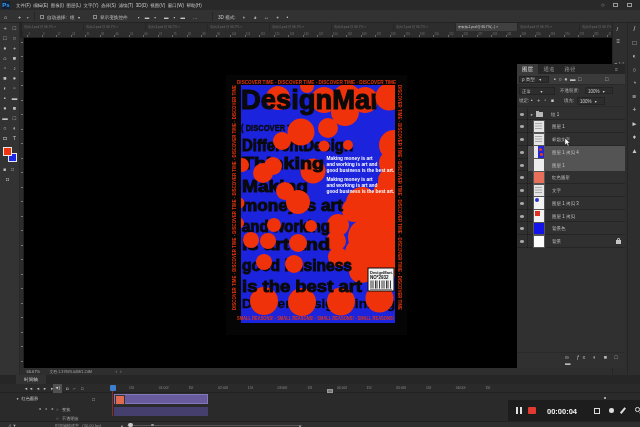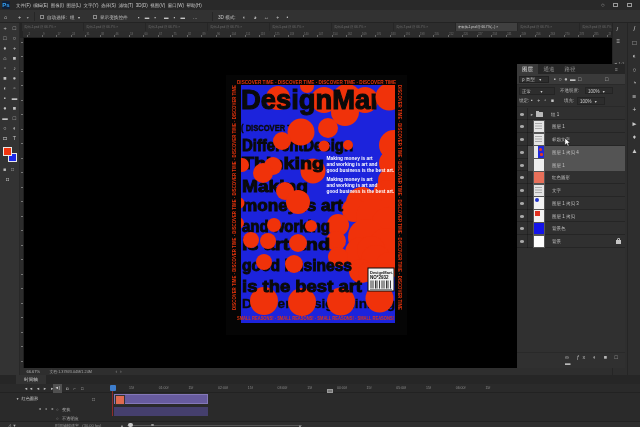--- a/index.html
+++ b/index.html
@@ -528,14 +528,26 @@
     <div class="abs" style="left:8px;top:1px;color:#b5b5b5;font-size:4px;">♪) ▼</div>
     <div class="abs" style="left:55px;top:1px;color:#909090;font-size:4px;">时间轴帧速率&nbsp;&nbsp;&nbsp;(30.00 fps)</div>
     <div class="abs" style="left:120px;top:1px;color:#999;font-size:4px;">▲</div>
     <div class="abs" style="left:127px;top:2.5px;width:175px;height:1px;background:#555;"></div>
     <div class="abs" style="left:128px;top:0.5px;width:4.5px;height:4.5px;background:#c9c9c9;border-radius:50%;"></div>
         <div class="abs" style="left:151px;top:1.5px;width:2.5px;height:2.5px;background:#999;border-radius:50%;"></div>
     <div class="abs" style="left:298px;top:1px;color:#999;font-size:4px;">▲</div>
   </div>
 </div>
 
+<div class="abs" style="left:508px;top:400px;width:132px;height:21px;background:#1d1d1d;z-index:5;">
+  <div class="abs" style="left:96px;top:-3px;width:2px;height:2px;background:#ccc;border-radius:50%;"></div>
+  <div class="abs" style="left:8px;top:7px;width:2px;height:6.5px;background:#e0e0e0;"></div>
+  <div class="abs" style="left:12px;top:7px;width:2px;height:6.5px;background:#e0e0e0;"></div>
+  <div class="abs" style="left:20px;top:6.5px;width:7.5px;height:7.5px;background:#e23a31;border-radius:1px;"></div>
+  <div class="abs" style="left:39px;top:6.5px;color:#f2f2f2;font-size:7.5px;font-weight:bold;letter-spacing:0px;font-family:'Liberation Sans';">00:00:04</div>
+  <div class="abs" style="left:86px;top:7.5px;width:6px;height:6px;border:1px solid #ddd;"></div>
+  <div class="abs" style="left:101px;top:8px;width:4.5px;height:4.5px;background:#ddd;border-radius:50%;"></div>
+  <div class="abs" style="left:114px;top:7px;width:1.8px;height:7px;background:#ddd;transform:rotate(40deg);"></div>
+  <div class="abs" style="left:127px;top:7px;width:4.5px;height:4.5px;border:1.2px solid #ddd;border-radius:50%;"></div>
+      <div class="abs" style="left:131.5px;top:12px;width:1.2px;height:3px;background:#ddd;transform:rotate(-45deg);"></div>
+</div>
 
 </div>
 
 </body></html>

